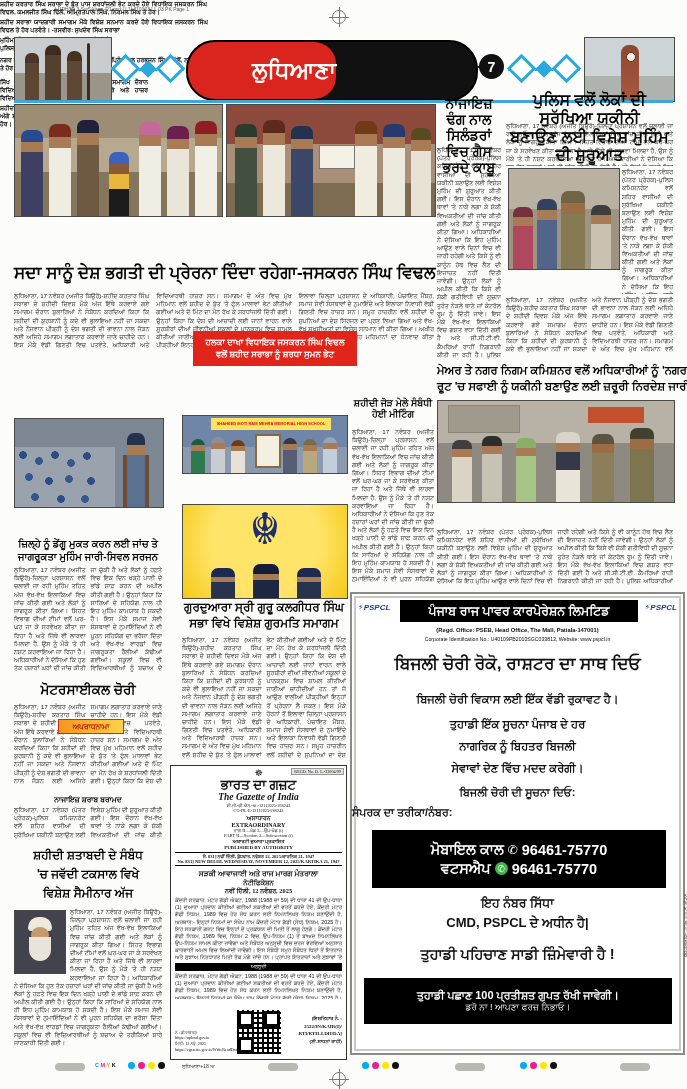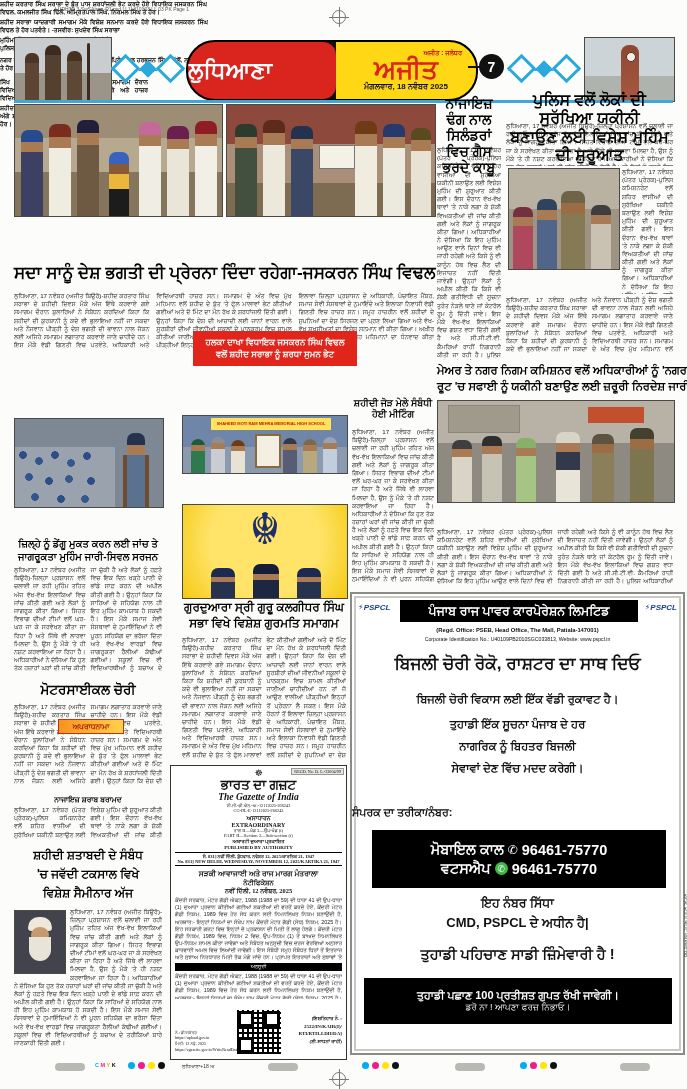--- a/index.html
+++ b/index.html
@@ -43,27 +43,22 @@
     <i class="p" style="left:30px;width:16px;height:56px;background:linear-gradient(#3c2b1e 0 18%,#54402f 18% 100%);border-radius:7px 7px 0 0;"></i>
     <i class="p" style="left:52px;width:15px;height:50px;background:linear-gradient(#46331f 0 20%,#5d4836 20% 100%);border-radius:7px 7px 0 0;"></i>
     <i class="p" style="left:72px;width:3px;height:58px;background:#3a2c20;"></i>
   </div>
   <div class="dia-zone" style="left:112px;top:37px;width:72px;height:63px;">
     <span class="dia"></span>
     <span class="dia s"></span>
     <span class="dia"></span>
   </div>
   <div class="abs" style="left:186px;top:40px;width:288px;height:57px;background:#111;border-radius:29px;display:flex;overflow:hidden;border:2px solid #000;">
-    <div style="width:148px;background:#d9251d;border-radius:13px;display:flex;align-items:center;justify-content:flex-start;">
+    <div style="width:148px;background:#d9251d;border-radius:22px;display:flex;align-items:center;justify-content:flex-end;">
       <span style="color:#fff;font-weight:bold;font-size:23px;">ਲੁਧਿਆਣਾ</span>
-    </div>
-    <div style="flex:1;background:#ffd715;display:flex;flex-direction:column;align-items:center;justify-content:center;">
-      <span style="color:#c00d0d;font-weight:bold;font-size:6.5px;align-self:flex-end;margin-right:14px;">ਅਜੀਤ : ਜਲੰਧਰ</span>
-      <span style="color:#d9251d;font-weight:bold;font-size:26px;line-height:.95;">ਅਜੀਤ</span>
-      <span style="color:#111;font-weight:bold;font-size:8px;">ਮੰਗਲਵਾਰ, 18 ਨਵੰਬਰ 2025</span>
     </div>
   </div>
   <div class="abs" style="left:468px;top:66px;width:12px;height:2px;background:#111;"></div>
   <div class="abs" style="left:479px;top:54px;width:25px;height:25px;border-radius:50%;background:#111;color:#fff;display:flex;align-items:center;justify-content:center;font-weight:bold;font-size:14px;">7</div>
   <div class="dia-zone" style="left:508px;top:37px;width:72px;height:63px;">
     <span class="dia"></span>
     <span class="dia s"></span>
     <span class="dia"></span>
   </div>
   <div class="photo" style="left:584px;top:37px;width:89px;height:63px;background:linear-gradient(180deg,#cdd4d8 0 60%,#aeb3ae 60% 100%);">
@@ -235,20 +230,21 @@
     <div style="position:absolute;left:6px;top:9px;font-size:8px;font-weight:bold;font-style:italic;color:#1a3f8f;">⚡<span>PSPCL</span></div>
     <div style="position:absolute;right:6px;top:9px;font-size:8px;font-weight:bold;font-style:italic;color:#1a3f8f;">⚡<span>PSPCL</span></div>
     <div style="position:absolute;left:48px;top:6px;width:238px;height:22px;background:#000;color:#fff;display:flex;align-items:center;justify-content:center;font-weight:bold;font-size:12.5px;">ਪੰਜਾਬ ਰਾਜ ਪਾਵਰ ਕਾਰਪੋਰੇਸ਼ਨ ਲਿਮਟਿਡ</div>
     <div style="position:absolute;left:0;top:33px;width:100%;text-align:center;font-size:5.8px;font-weight:bold;">(Regd. Office: PSEB, Head Office, The Mall, Patiala-147001)</div>
     <div style="position:absolute;left:0;top:42px;width:100%;text-align:center;font-size:5.2px;">Corporate Identification No.: U40109PB2010SGC033813, Website: www.pspcl.in</div>
     <div style="position:absolute;left:0;top:99px;width:100%;text-align:center;font-weight:bold;font-size:11.5px;">ਬਿਜਲੀ ਚੋਰੀ ਵਿਕਾਸ ਲਈ ਇੱਕ ਵੱਡੀ ਰੁਕਾਵਟ ਹੈ।</div>
     <div style="position:absolute;left:0;top:60px;width:100%;text-align:center;font-weight:bold;font-size:17px;">ਬਿਜਲੀ ਚੋਰੀ ਰੋਕੋ, ਰਾਸ਼ਟਰ ਦਾ ਸਾਥ ਦਿਓ</div>
     <div style="position:absolute;left:0;top:146px;width:100%;text-align:center;font-weight:bold;font-size:11.5px;">ਨਾਗਰਿਕ ਨੂੰ ਬਿਹਤਰ ਬਿਜਲੀ</div>
     <div style="position:absolute;left:0;top:124px;width:100%;text-align:center;font-weight:bold;font-size:11.5px;">ਤੁਹਾਡੀ ਇੱਕ ਸੂਚਨਾ ਪੰਜਾਬ ਦੇ ਹਰ</div>
     <div style="position:absolute;left:0;top:168px;width:100%;text-align:center;font-weight:bold;font-size:11.5px;">ਸੇਵਾਵਾਂ ਦੇਣ ਵਿੱਚ ਮਦਦ ਕਰੇਗੀ।</div>
+    <div style="position:absolute;left:0;top:192px;width:100%;text-align:center;font-weight:bold;font-size:11px;">ਬਿਜਲੀ ਚੋਰੀ ਦੀ ਸੂਚਨਾ ਦਿਓ:</div>
     <div style="position:absolute;left:0;top:212px;width:100%;text-align:left;font-weight:bold;font-size:11px;">ਸੰਪਰਕ ਦਾ ਤਰੀਕਾ/ਨੰਬਰ:</div>
     <div style="position:absolute;left:20px;top:236px;width:294px;height:58px;background:#000;color:#fff;display:flex;flex-direction:column;align-items:center;justify-content:center;gap:2px;">
       <div style="font-size:14.5px;font-weight:bold;display:flex;align-items:center;gap:4px;">
         <span>ਮੋਬਾਇਲ ਕਾਲ</span>
         <span style="font-size:12px;">✆</span>
         <span>96461-75770</span>
       </div>
       <div style="font-size:14.5px;font-weight:bold;display:flex;align-items:center;gap:4px;">
         <span>ਵਟਸਐਪ</span>
         <span style="width:13px;height:13px;border-radius:50%;background:#3fba49;color:#fff;font-size:9px;display:inline-flex;align-items:center;justify-content:center;">✆</span>

